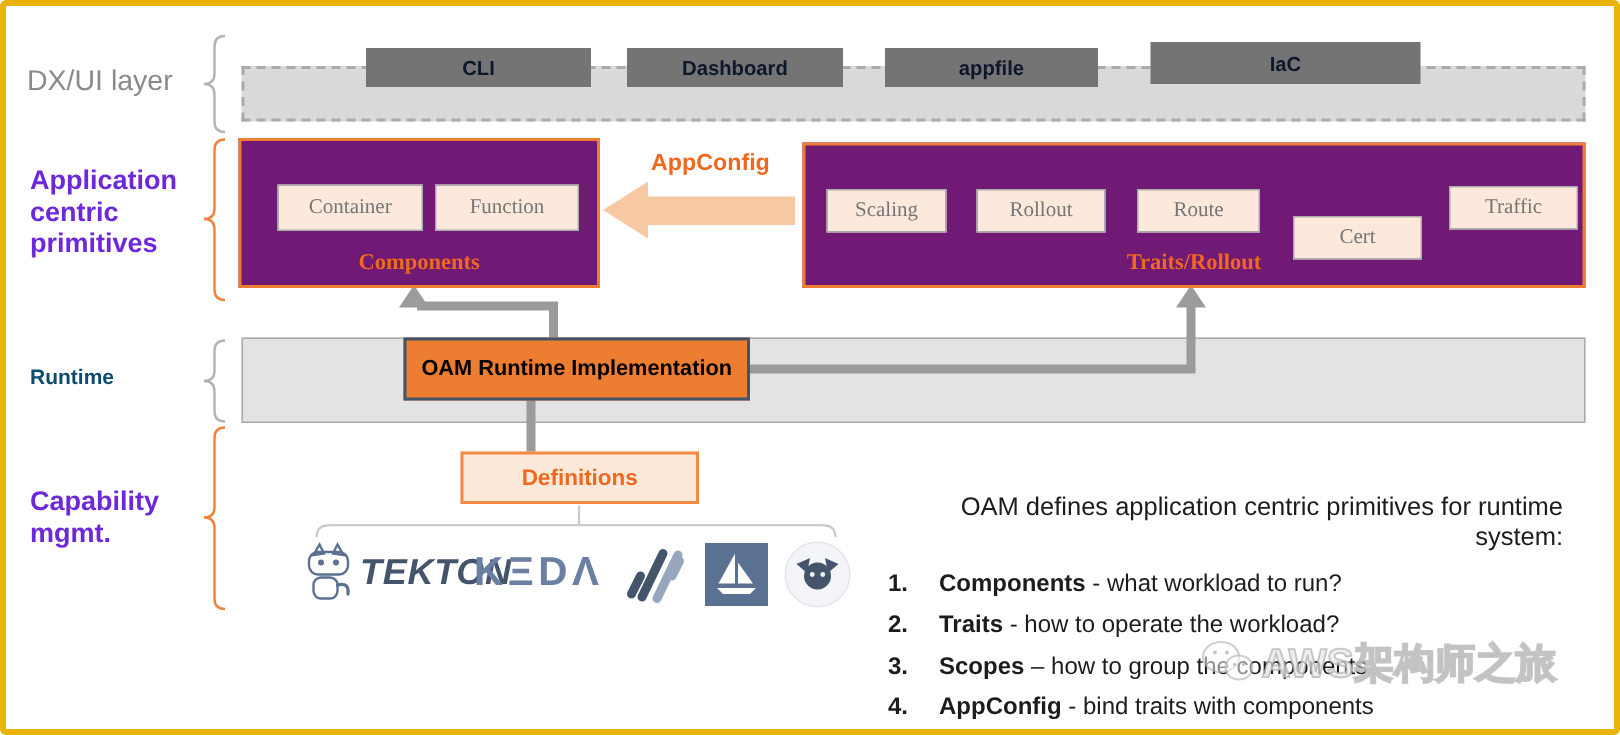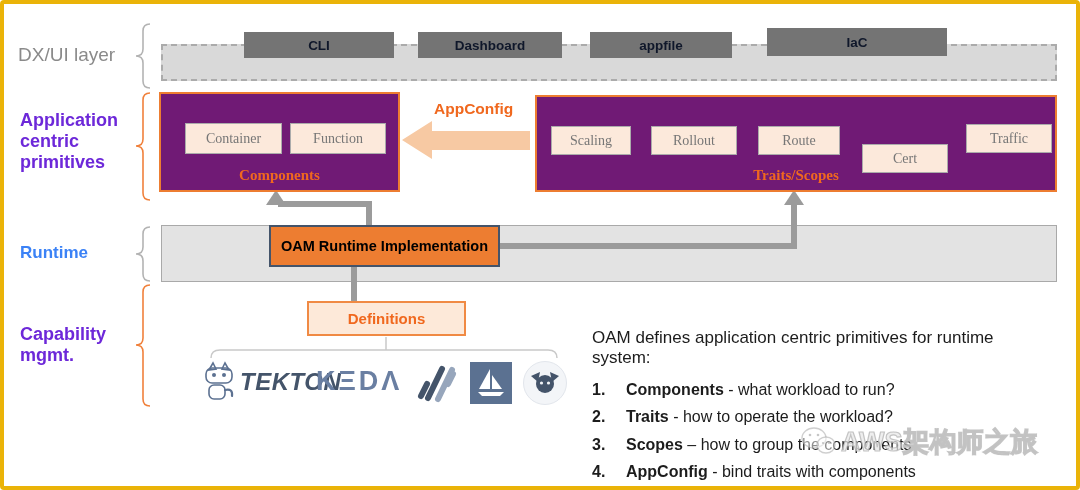--- a/index.html
+++ b/index.html
@@ -2,21 +2,21 @@
 <html><head>
 <meta charset="utf-8">
 <style>
   html,body{margin:0;padding:0;background:#fff;font-family:"Liberation Sans",sans-serif;}
   .canvas{position:relative;width:1080px;height:490px;background:#ffffff;overflow:hidden;
           border:4px solid #eab308;border-radius:4px;box-sizing:border-box;}
   .abs{position:absolute;box-sizing:border-box;}
 
   
   .lbl-gray{color:#8a8a8a;font-size:19px;font-weight:400;}
-  .lbl-gray-b{color:#3b82f6;font-size:17px;font-weight:700;}
+  .lbl-gray-b{color:#0c4a6e;font-size:14px;font-weight:700;}
   .lbl-orange{color:#6d28d9;font-size:18px;font-weight:700;line-height:1.18;}
 
   
   .dashed-bar{background:#d9d9d9;border:2px dashed #ababab;z-index:1;}
   .dark-box{background:#747474;color:#0f172a;font-size:13.5px;font-weight:600;
             display:flex;align-items:center;justify-content:center;z-index:3;}
 
   
   .prim-box{background:#701a75;border:2px solid #ed7d31;z-index:3;font-family:Liberation Serif, serif;}
   .chip{background:#fce9db;border:1px solid #ababab;color:#767676;font-size:14px;
@@ -38,21 +38,21 @@
   
   .logo-row-item{display:flex;align-items:center;z-index:3;}
   .tekton-text{font-size:24px;font-weight:800;font-style:italic;color:#44546a;letter-spacing:.5px;}
   .keda-text{font-size:27px;font-weight:600;color:#6a7fa2;letter-spacing:3px;}
   .sail-square{background:#5b7191;width:42px;height:42px;display:flex;align-items:center;justify-content:center;}
   .mascot-circle{background:#f3f5f8;border:1px solid #e2e6ec;border-radius:50%;
                  width:44px;height:44px;display:flex;align-items:center;justify-content:center;}
 
   
   .notes{width:486px;color:#1c1c1c;z-index:3;}
-  .notes-title{font-size:17px;margin:0 0 8px 0;}
+  .notes-title{font-size:17px;margin:0 0 8px 0;text-align:right;}
   .note-item{position:relative;padding-left:70px;font-size:16px;line-height:27.4px;}
   .note-num{position:absolute;left:36px;font-weight:700;}
   .note-term{font-weight:700;}
   .note-desc{}
 
   
   .watermark{display:flex;align-items:center;gap:2px;z-index:5;pointer-events:none;}
   .watermark-text{font-size:27px;font-weight:700;color:rgba(255,255,255,0.55);
                   -webkit-text-stroke:1.2px rgba(170,170,170,0.65);
                   text-shadow:0 0 1px rgba(160,160,160,0.4);white-space:nowrap;}
@@ -101,21 +101,21 @@
   </div>
 
   <div class="abs appconfig-lbl" style="left:430px;top:96px;">AppConfig</div>
 
   <div class="abs prim-box" style="left:531px;top:91px;width:522px;height:97px;">
     <div class="abs chip" style="left:14px;top:29px;width:80px;height:29px;">Scaling</div>
     <div class="abs chip" style="left:114px;top:29px;width:86px;height:29px;">Rollout</div>
     <div class="abs chip" style="left:221px;top:29px;width:82px;height:29px;">Route</div>
     <div class="abs chip" style="left:325px;top:27px;width:86px;height:29px;margin-top:20px;">Cert</div>
     <div class="abs chip" style="left:429px;top:27px;width:86px;height:29px;">Traffic</div>
-    <div class="prim-title">Traits/Scopes</div>
+    <div class="prim-title">Traits/Rollout</div>
   </div>
 
   <div class="abs oam-box" style="left:265px;top:221px;width:231px;height:42px;">OAM Runtime Implementation</div>
 
   <div class="abs def-box" style="left:303px;top:297px;width:159px;height:35px;">Definitions</div>
 
   <div class="abs logo-row-item" style="left:197px;top:356px;gap:3px;">
     <svg width="36" height="44" viewBox="0 0 36 44">
       <polygon points="8,10 12,3 15,9" fill="none" stroke="#5c7191" stroke-width="1.6"></polygon>
       <polygon points="21,9 24,3 28,10" fill="none" stroke="#5c7191" stroke-width="1.6"></polygon>

